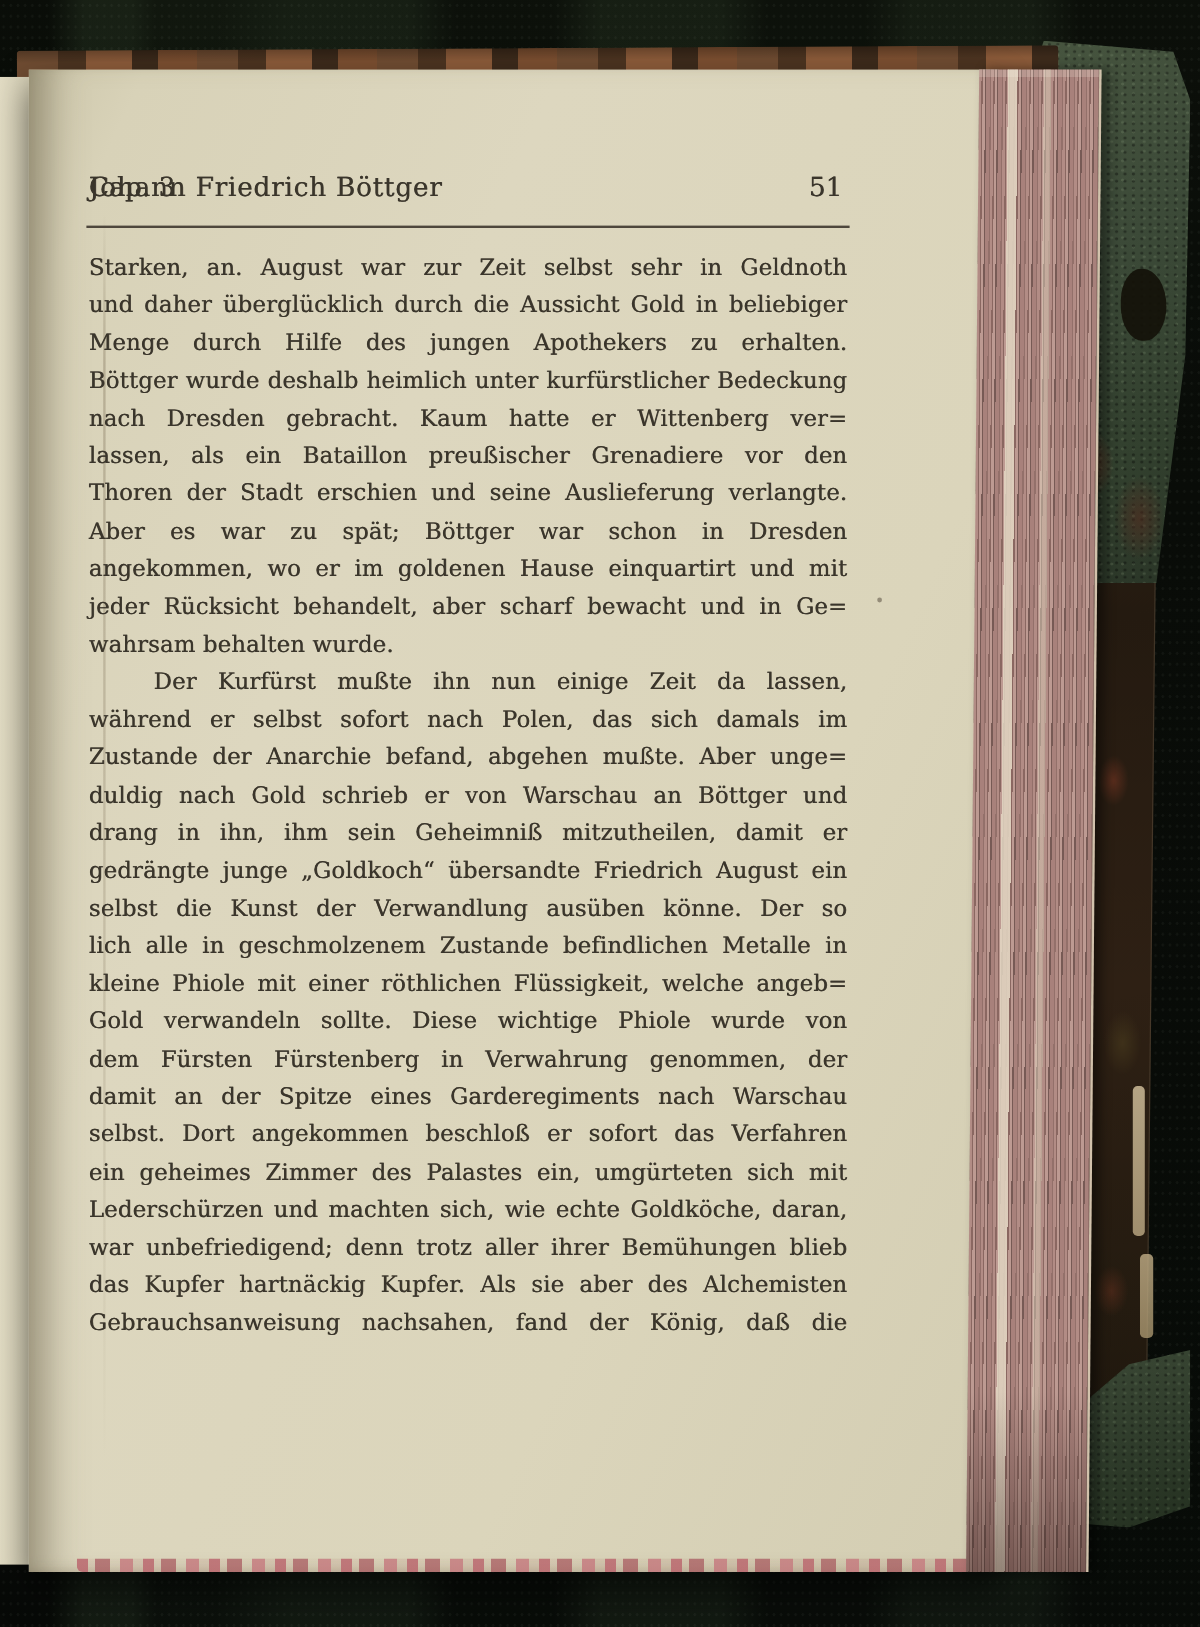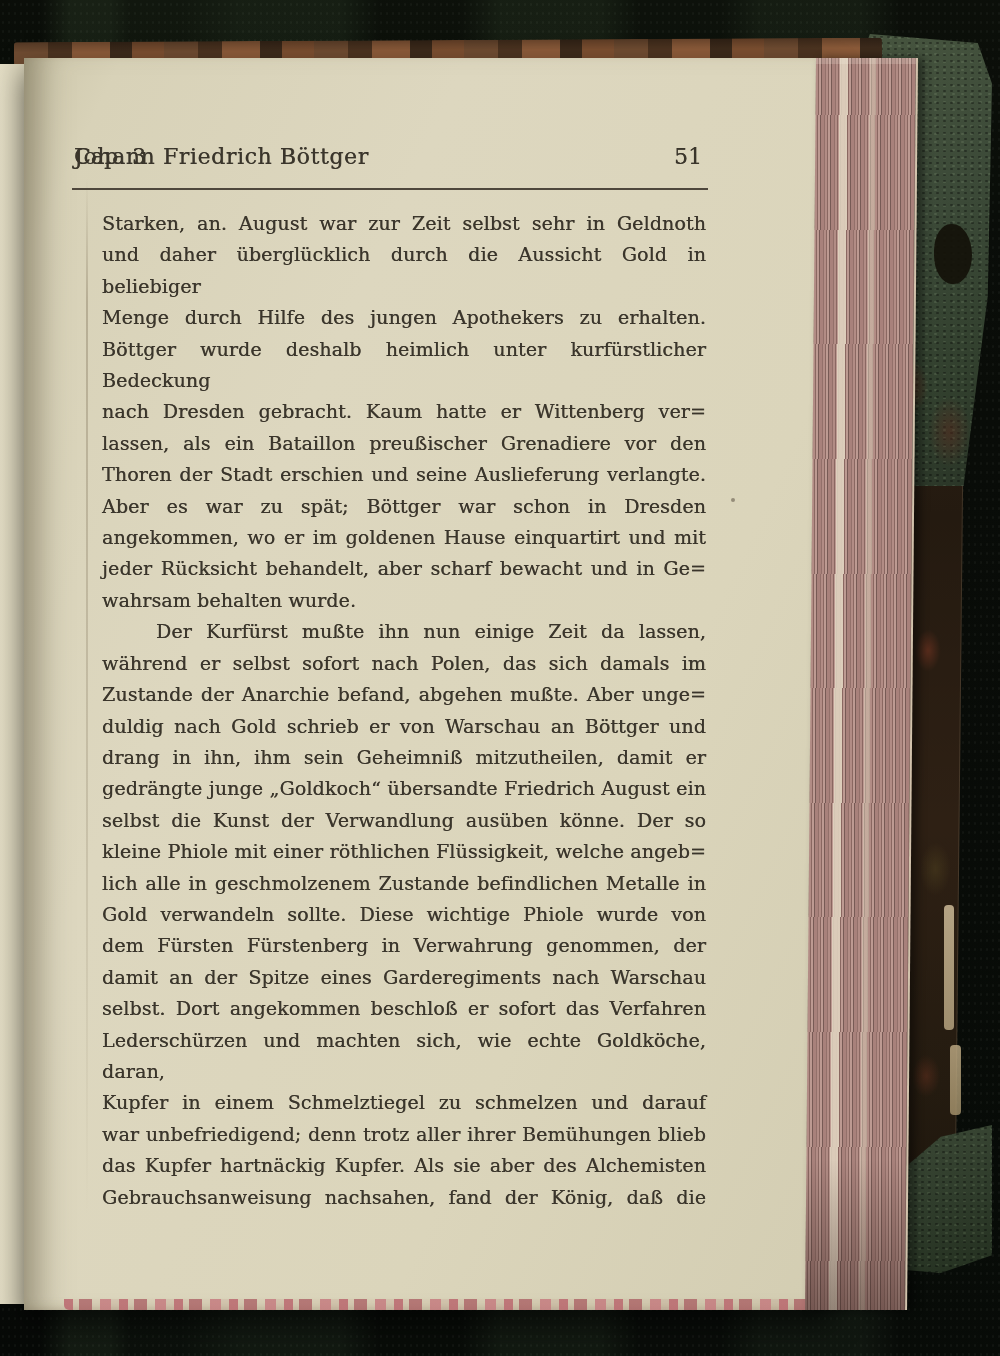--- a/index.html
+++ b/index.html
@@ -123,21 +123,20 @@
   }
   .chap{position:absolute;left:0;top:0;text-align:center;}
   .running{display:block;width:100%;text-align:left;letter-spacing:.6px;}
   .pageno{position:absolute;right:4px;top:0;}
   .rule{position:absolute;left:48px;top:130px;width:636px;height:2px;background:#4e473c;}
   .bodytext{position:absolute;left:50px;top:150px;width:632px;color:#3a352b;}
   .line{
     font-size:19px;line-height:31.4px;letter-spacing:.12px;
     text-align:justify;text-align-last:justify;
     text-shadow:.35px 0 0 rgba(58,52,42,.8);
-    margin-left:28px;
   }
   .line.noj{text-align-last:left;}
   .line.ind{text-indent:54px;}
 </style>
 </head>
 <body>
 
 <div class="scene">
   <div class="bg-bands"></div>
 
@@ -174,28 +173,28 @@
       <div class="line">angekommen, wo er im goldenen Hause einquartirt und mit</div>
       <div class="line">jeder Rücksicht behandelt, aber scharf bewacht und in Ge=</div>
       <div class="line noj">wahrsam behalten wurde.</div>
       <div class="line ind">Der Kurfürst mußte ihn nun einige Zeit da lassen,</div>
       <div class="line">während er selbst sofort nach Polen, das sich damals im</div>
       <div class="line">Zustande der Anarchie befand, abgehen mußte. Aber unge=</div>
       <div class="line">duldig nach Gold schrieb er von Warschau an Böttger und</div>
       <div class="line">drang in ihn, ihm sein Geheimniß mitzutheilen, damit er</div>
       <div class="line">gedrängte junge „Goldkoch“ übersandte Friedrich August ein</div>
       <div class="line">selbst die Kunst der Verwandlung ausüben könne. Der so</div>
+      <div class="line">lich alle in geschmolzenem Zustande befindlichen Metalle in</div>
       <div class="line">kleine Phiole mit einer röthlichen Flüssigkeit, welche angeb=</div>
-      <div class="line">lich alle in geschmolzenem Zustande befindlichen Metalle in</div>
       <div class="line">Gold verwandeln sollte. Diese wichtige Phiole wurde von</div>
       <div class="line">dem Fürsten Fürstenberg in Verwahrung genommen, der</div>
       <div class="line">damit an der Spitze eines Garderegiments nach Warschau</div>
       <div class="line">selbst. Dort angekommen beschloß er sofort das Verfahren</div>
+      <div class="line">ein geheimes Zimmer des Palastes ein, umgürteten sich mit</div>
       <div class="line">Lederschürzen und machten sich, wie echte Goldköche, daran,</div>
-      <div class="line">Kupfer in einem Schmelztiegel zu schmelzen und darauf</div>
       <div class="line">war unbefriedigend; denn trotz aller ihrer Bemühungen blieb</div>
       <div class="line">das Kupfer hartnäckig Kupfer. Als sie aber des Alchemisten</div>
       <div class="line">Gebrauchsanweisung nachsahen, fand der König, daß die</div>
     </div>
 
     <div class="bottom-speckle"></div>
   </div>
 
   <div class="fore-edge"></div>
 </div>

